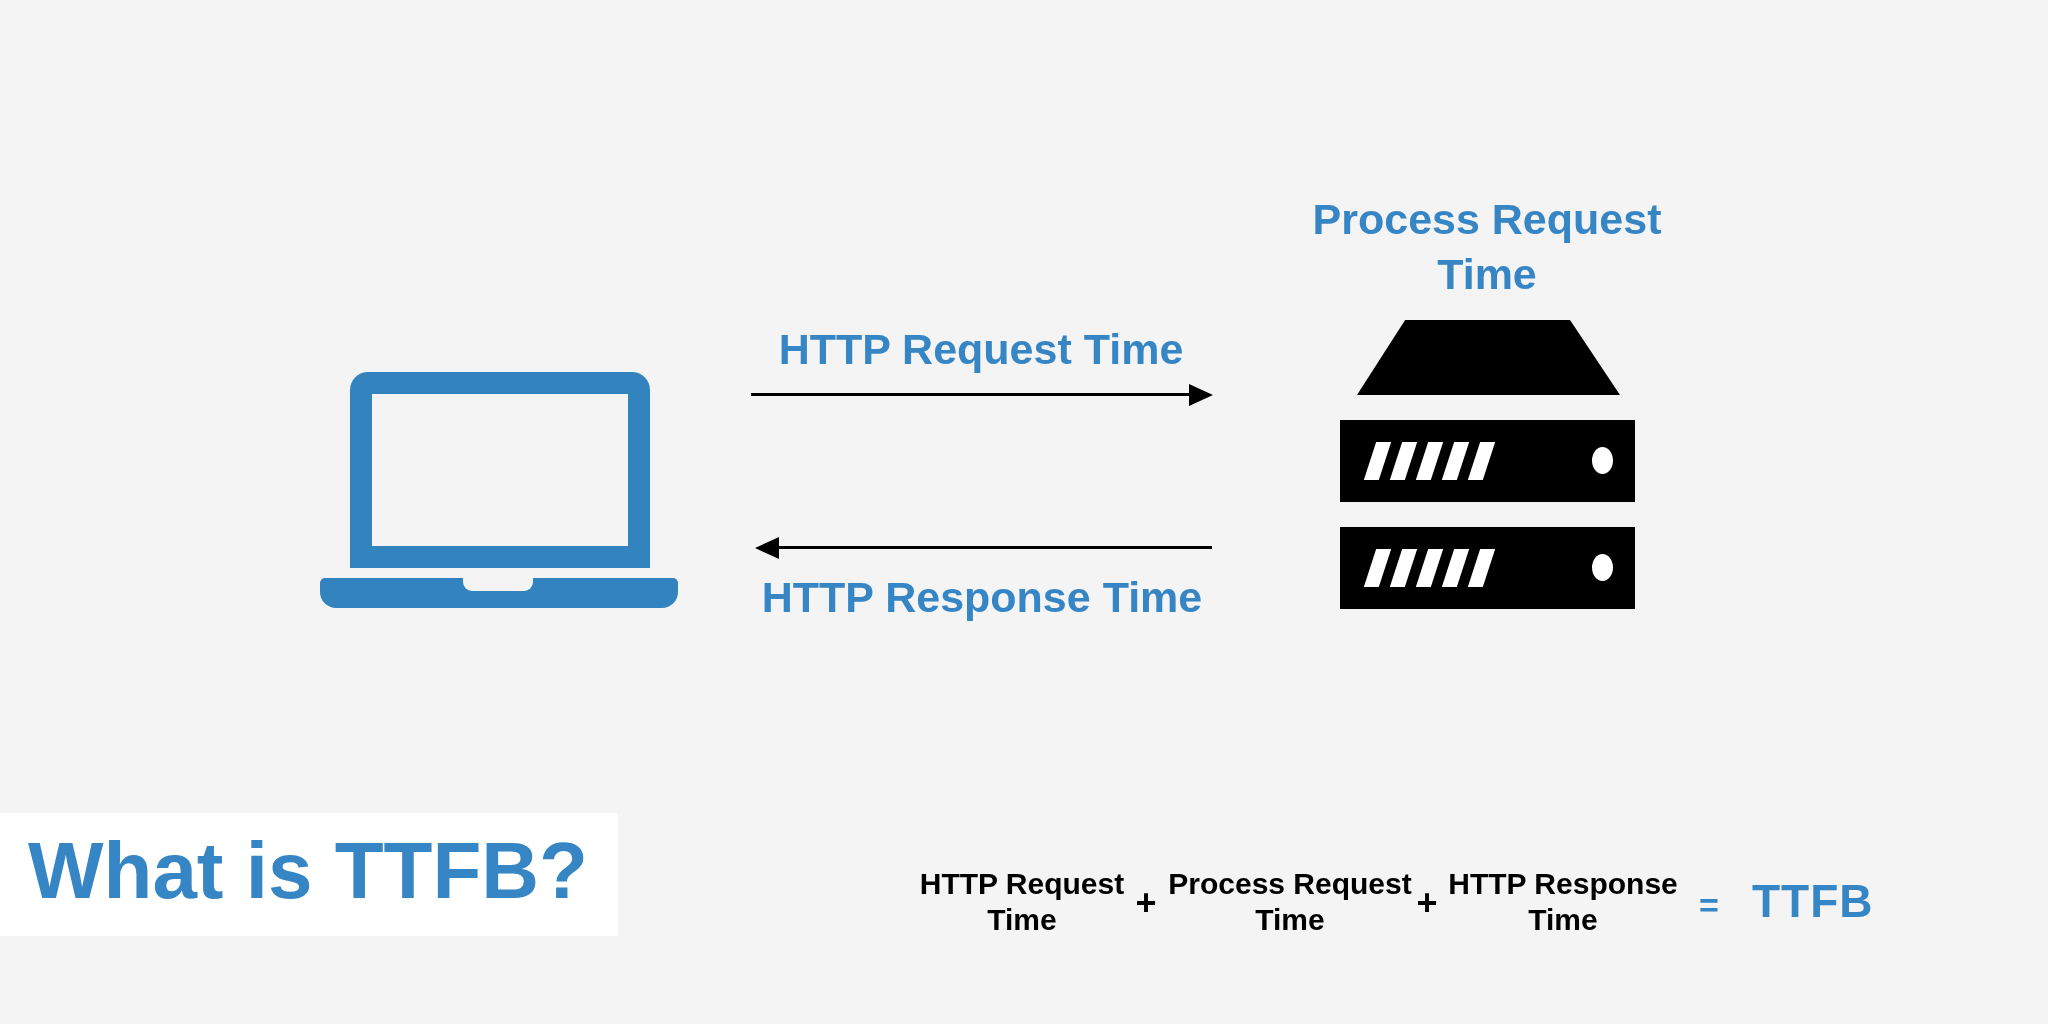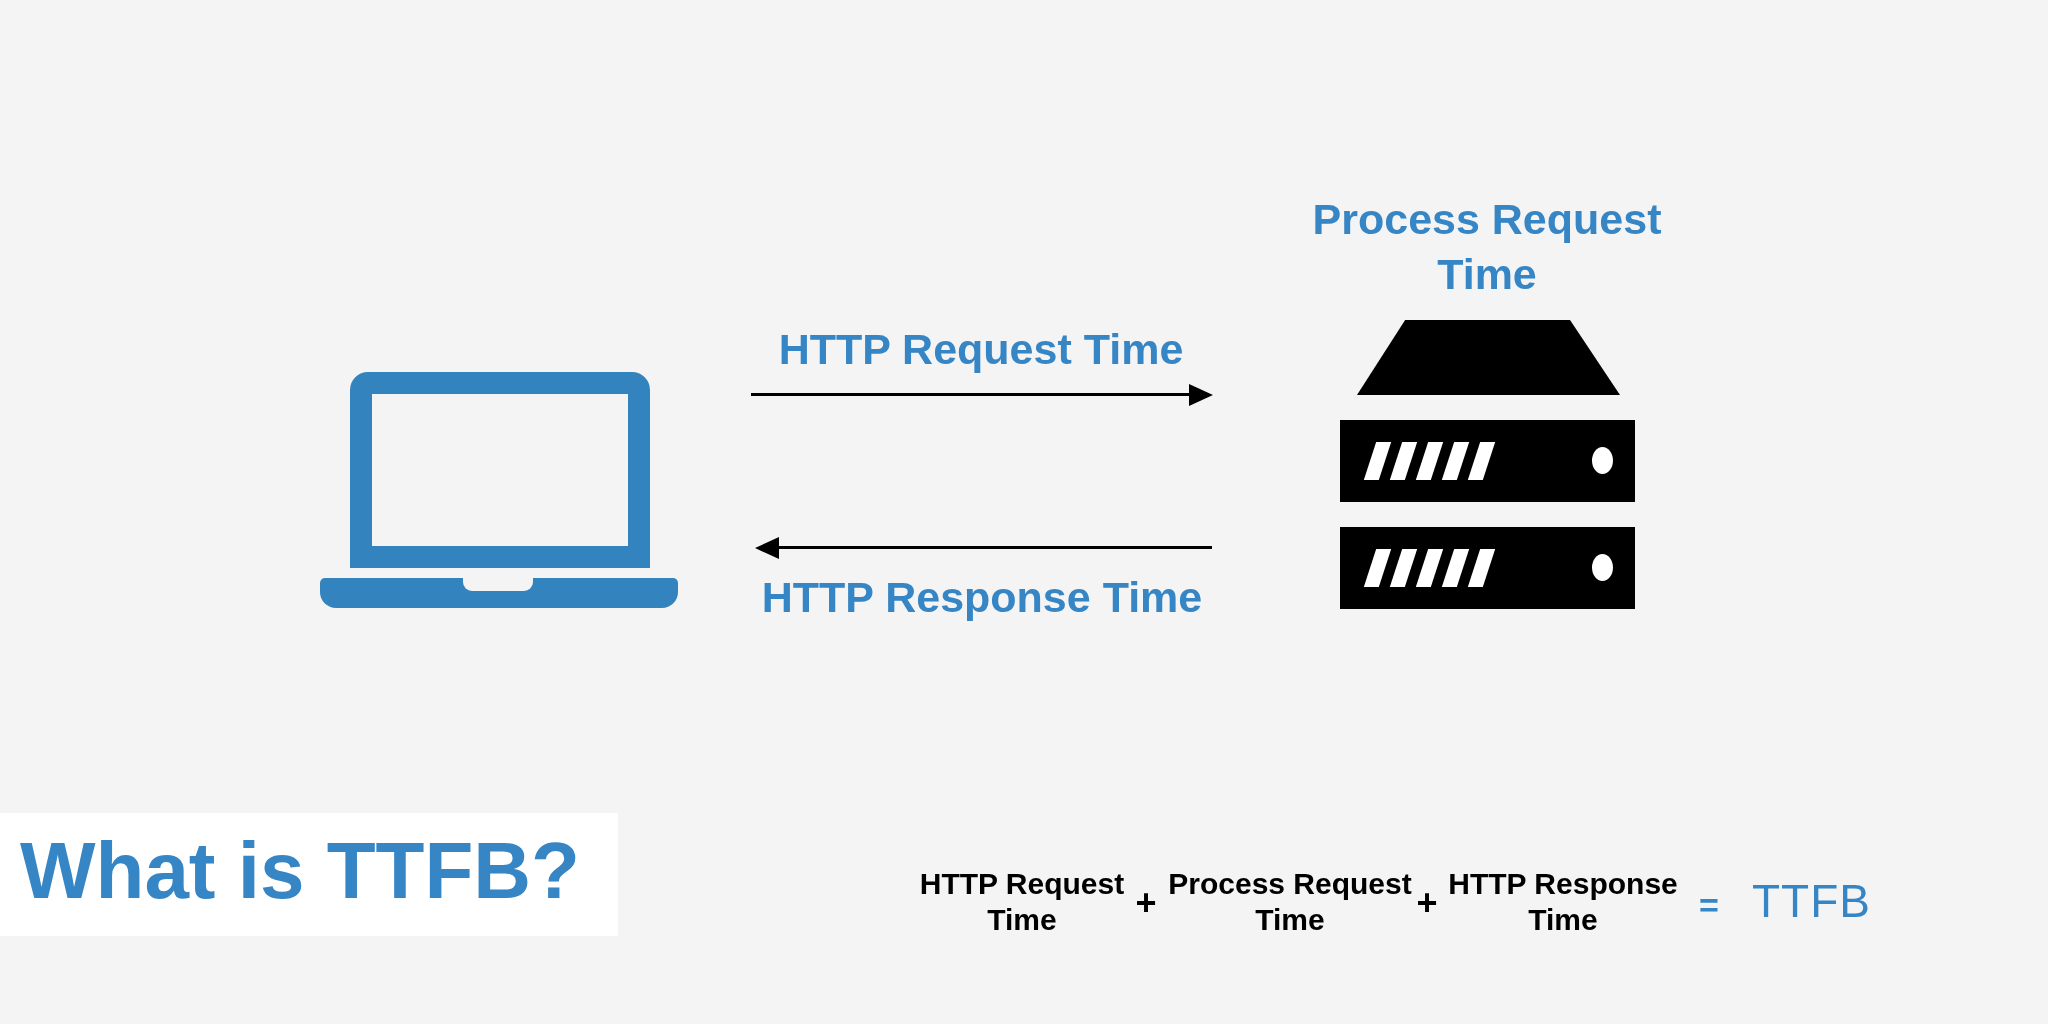--- a/index.html
+++ b/index.html
@@ -48,37 +48,37 @@
   
   .diagram-label{position:absolute;font-weight:bold;color:var(--blue-text);
     font-size:43px;text-align:center;line-height:1.27;}
   .label-request{left:751px;top:322px;width:460px;}
   .label-response{left:752px;top:570px;width:460px;}
   .label-process{left:1297px;top:192px;width:380px;}
 
   
   .headline-box{position:absolute;left:0;top:813px;width:618px;height:123px;
     background:var(--white);display:flex;align-items:center;}
-  .headline-text{padding-left:20px;padding-bottom:8px;font-size:80px;font-weight:bold;
+  .headline-text{padding-left:28px;padding-bottom:8px;font-size:80px;font-weight:bold;
     color:var(--blue-text);white-space:nowrap;}
 
   
   .term{position:absolute;top:866px;font-size:30px;font-weight:bold;color:var(--black);
     text-align:center;line-height:36px;}
   .term-1{left:907px;width:230px;}
   .term-2{left:1160px;width:260px;}
   .term-3{left:1438px;width:250px;}
   .plus{position:absolute;top:885px;font-size:36px;line-height:36px;font-weight:bold;
     color:var(--black);transform:translateX(-50%);}
   .plus-1{left:1146px;}
   .plus-2{left:1427px;}
   .equals{position:absolute;left:1699px;top:888px;font-size:34px;line-height:34px;
     font-weight:bold;color:var(--blue-text);}
   .ttfb{position:absolute;left:1752px;top:878px;font-size:46px;line-height:46px;
-    font-weight:normal;color:var(--blue-text);letter-spacing:1px;}
+    font-weight:bold;color:var(--blue-text);letter-spacing:1px;}
 </style>
 </head>
 <body>
 
 <div class="canvas">
 
   <div class="laptop">
     <div class="laptop-screen"></div>
     <div class="laptop-base"></div>
     <div class="laptop-notch"></div>

